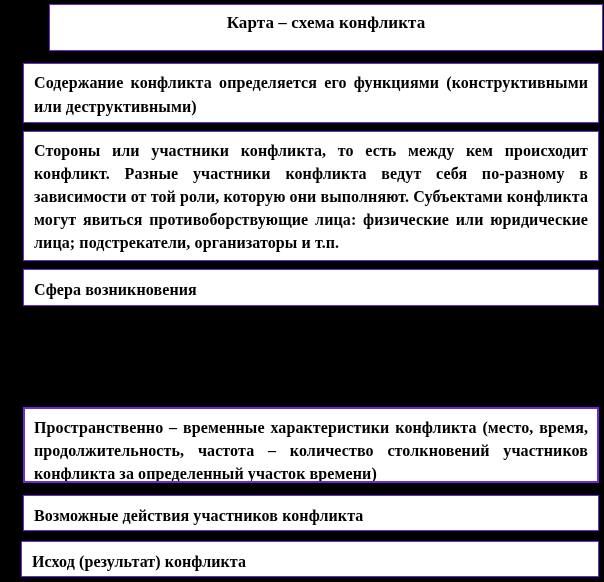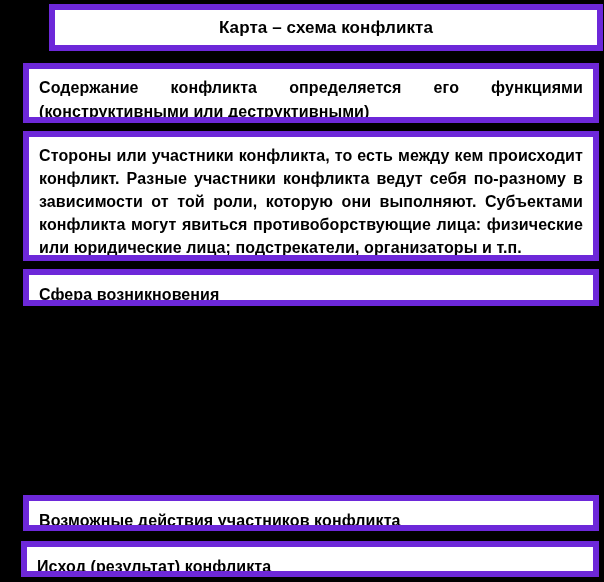--- a/index.html
+++ b/index.html
@@ -11,23 +11,23 @@
     position: relative;
     width: 604px;
     height: 582px;
     background: #000000;
     overflow: hidden;
   }
   .box {
     position: absolute;
     box-sizing: border-box;
     background: #ffffff;
-    border: 6px solid #6d28d9;
+    border: 1px solid #6d28d9;
     color: #000000;
-    font-family: Liberation Sans, sans-serif;
+    font-family: Liberation Serif, serif;
     font-weight: bold;
     font-size: 16px;
     line-height: 23px;
     text-align: justify;
     padding: 7px 10px 0 10px;
     overflow: hidden;
     letter-spacing: 0.1px;
   }
   .title-box {
     left: 49px; top: 4px; width: 554px; height: 47px;
@@ -51,18 +51,19 @@
 
   <div class="box title-box">Карта – схема конфликта</div>
 
   <div class="box b-content">Содержание конфликта определяется его функциями (конструктивными или деструктивными)</div>
 
   <div class="box b-parties">Стороны или участники конфликта, то есть между кем происходит конфликт. Разные участники конфликта ведут себя по-разному в зависимости от той роли, которую они выполняют. Субъектами конфликта могут явиться противоборствующие лица: физические или юридические лица; подстрекатели, организаторы и т.п.</div>
 
   <div class="box b-sphere">Сфера возникновения</div>
 
 
+  <div class="box b-spacetime">Пространственно – временные характеристики конфликта (место, время, продолжительность, частота – количество столкновений участников конфликта за определенный участок времени)</div>
 
   <div class="box b-actions">Возможные действия участников конфликта</div>
 
   <div class="box b-outcome">Исход (результат) конфликта</div>
 
 </div>
 
 </body></html>

